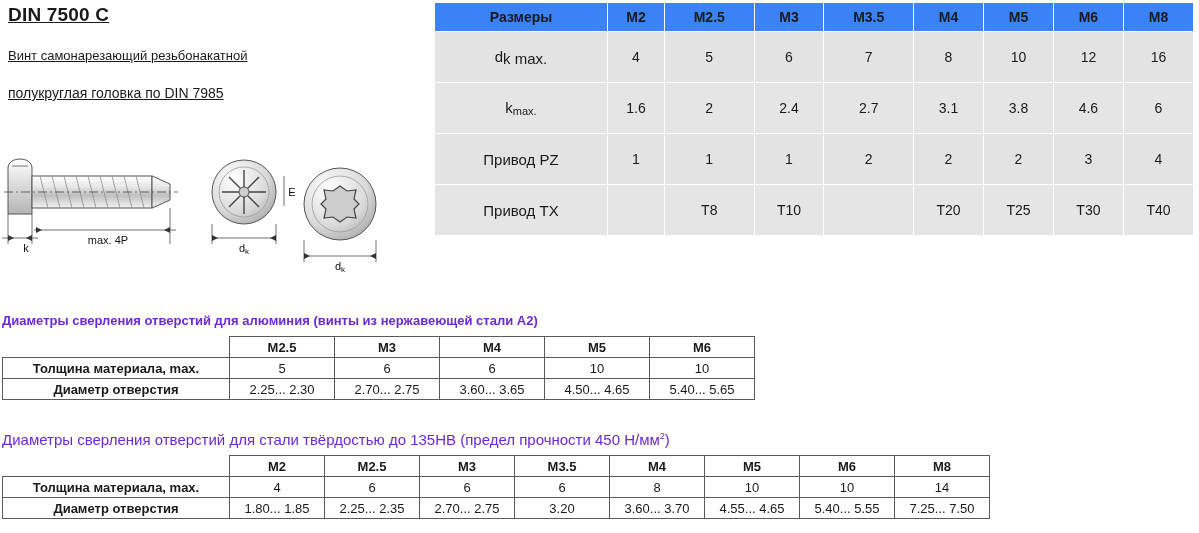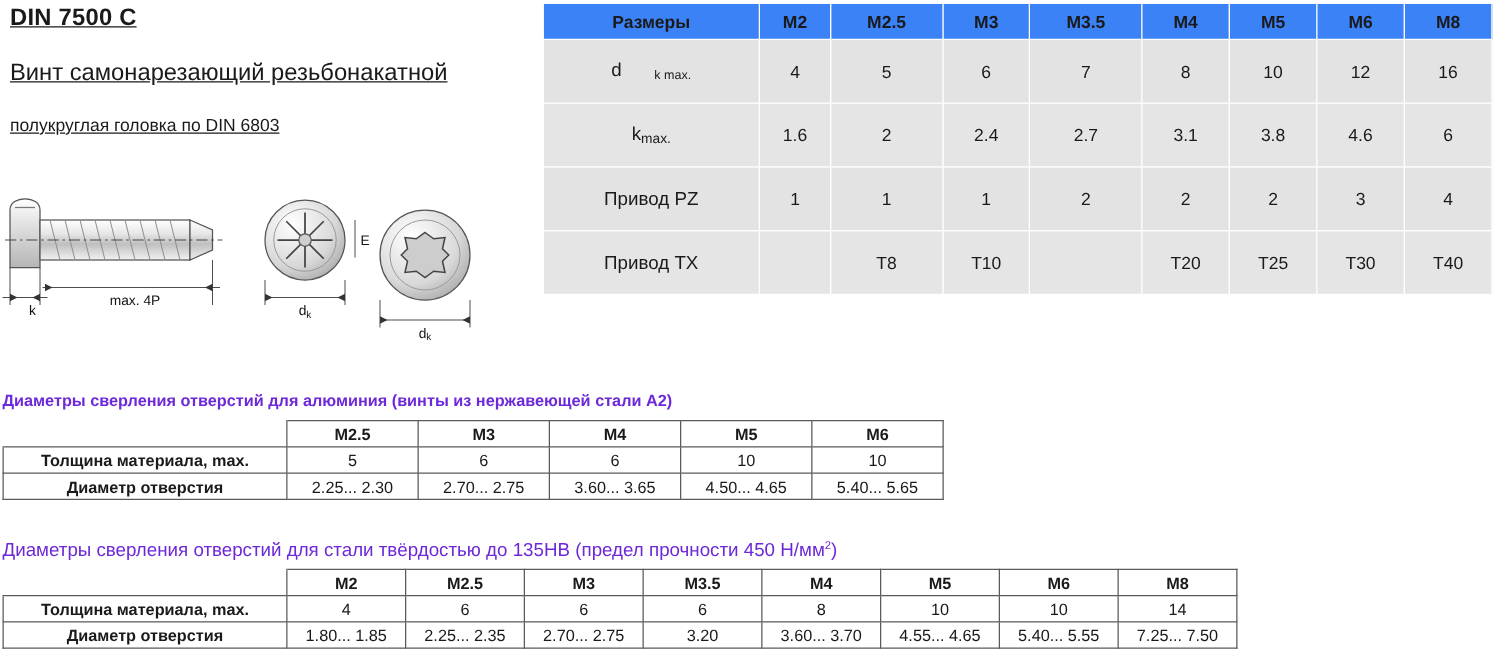--- a/index.html
+++ b/index.html
@@ -24,21 +24,21 @@
     width: 420px;
     text-decoration: underline;
   }
   #doc-title {
     font-size: 19px;
     font-weight: bold;
     letter-spacing: 0.2px;
     margin: 0 0 22px 0;
   }
   #subtitle-1 {
-    font-size: 19px;
+    font-size: 13px;
     margin: 0 0 22px 0;
   }
   #subtitle-2 {
     font-size: 14px;
     margin: 0;
   }
 
   
   #drawing {
     position: absolute;
@@ -76,21 +76,21 @@
     height: 28px;
     font-size: 14px;
   }
   #main-table tr.row-shade td { background: #e3e3e3; }
   #main-table tr.row-plain td { background: #e5e5e5; }
   #main-table td.lbl, #main-table th.lbl {
     width: 172px;
     font-size: 15px;
   }
   #main-table th.lbl { font-weight: bold; }
-  sub.sm { font-size: 10px; vertical-align: -2px; padding-left: 26px; }
+  sub.sm { font-size: 15px; vertical-align: -2px; }
   sub.sm2 { font-size: 11px; vertical-align: -2px; }
 
   
   .sec-title {
     position: absolute;
     font-size: 13.5px;
     color: #6d28d9;
     white-space: nowrap;
   }
   #sec1-title { left: 2px; top: 313px; font-weight: bold; font-size: 13px; }
@@ -130,21 +130,21 @@
   #table-steel td.dc, #table-steel th.dc { width: 86px; }
 
   sup.sup { font-size: 9px; vertical-align: super; }
 </style>
 </head>
 <body>
 
 <div id="left-head">
   <div id="doc-title">DIN 7500 C</div>
   <div id="subtitle-1">Винт самонарезающий резьбонакатной</div>
-  <div id="subtitle-2">полукруглая головка по DIN 6803</div>
+  <div id="subtitle-2">полукруглая головка по DIN 7985</div>
 </div>
 
 <div id="drawing">
   <svg width="420" height="140" viewBox="0 0 420 140" xmlns="http://www.w3.org/2000/svg">
     <defs>
       <linearGradient id="gmetal" x1="0" y1="0" x2="0" y2="1">
         <stop offset="0%" stop-color="#ffffff"></stop>
         <stop offset="35%" stop-color="#e6e6e6"></stop>
         <stop offset="60%" stop-color="#bfbfbf"></stop>
         <stop offset="100%" stop-color="#f2f2f2"></stop>

